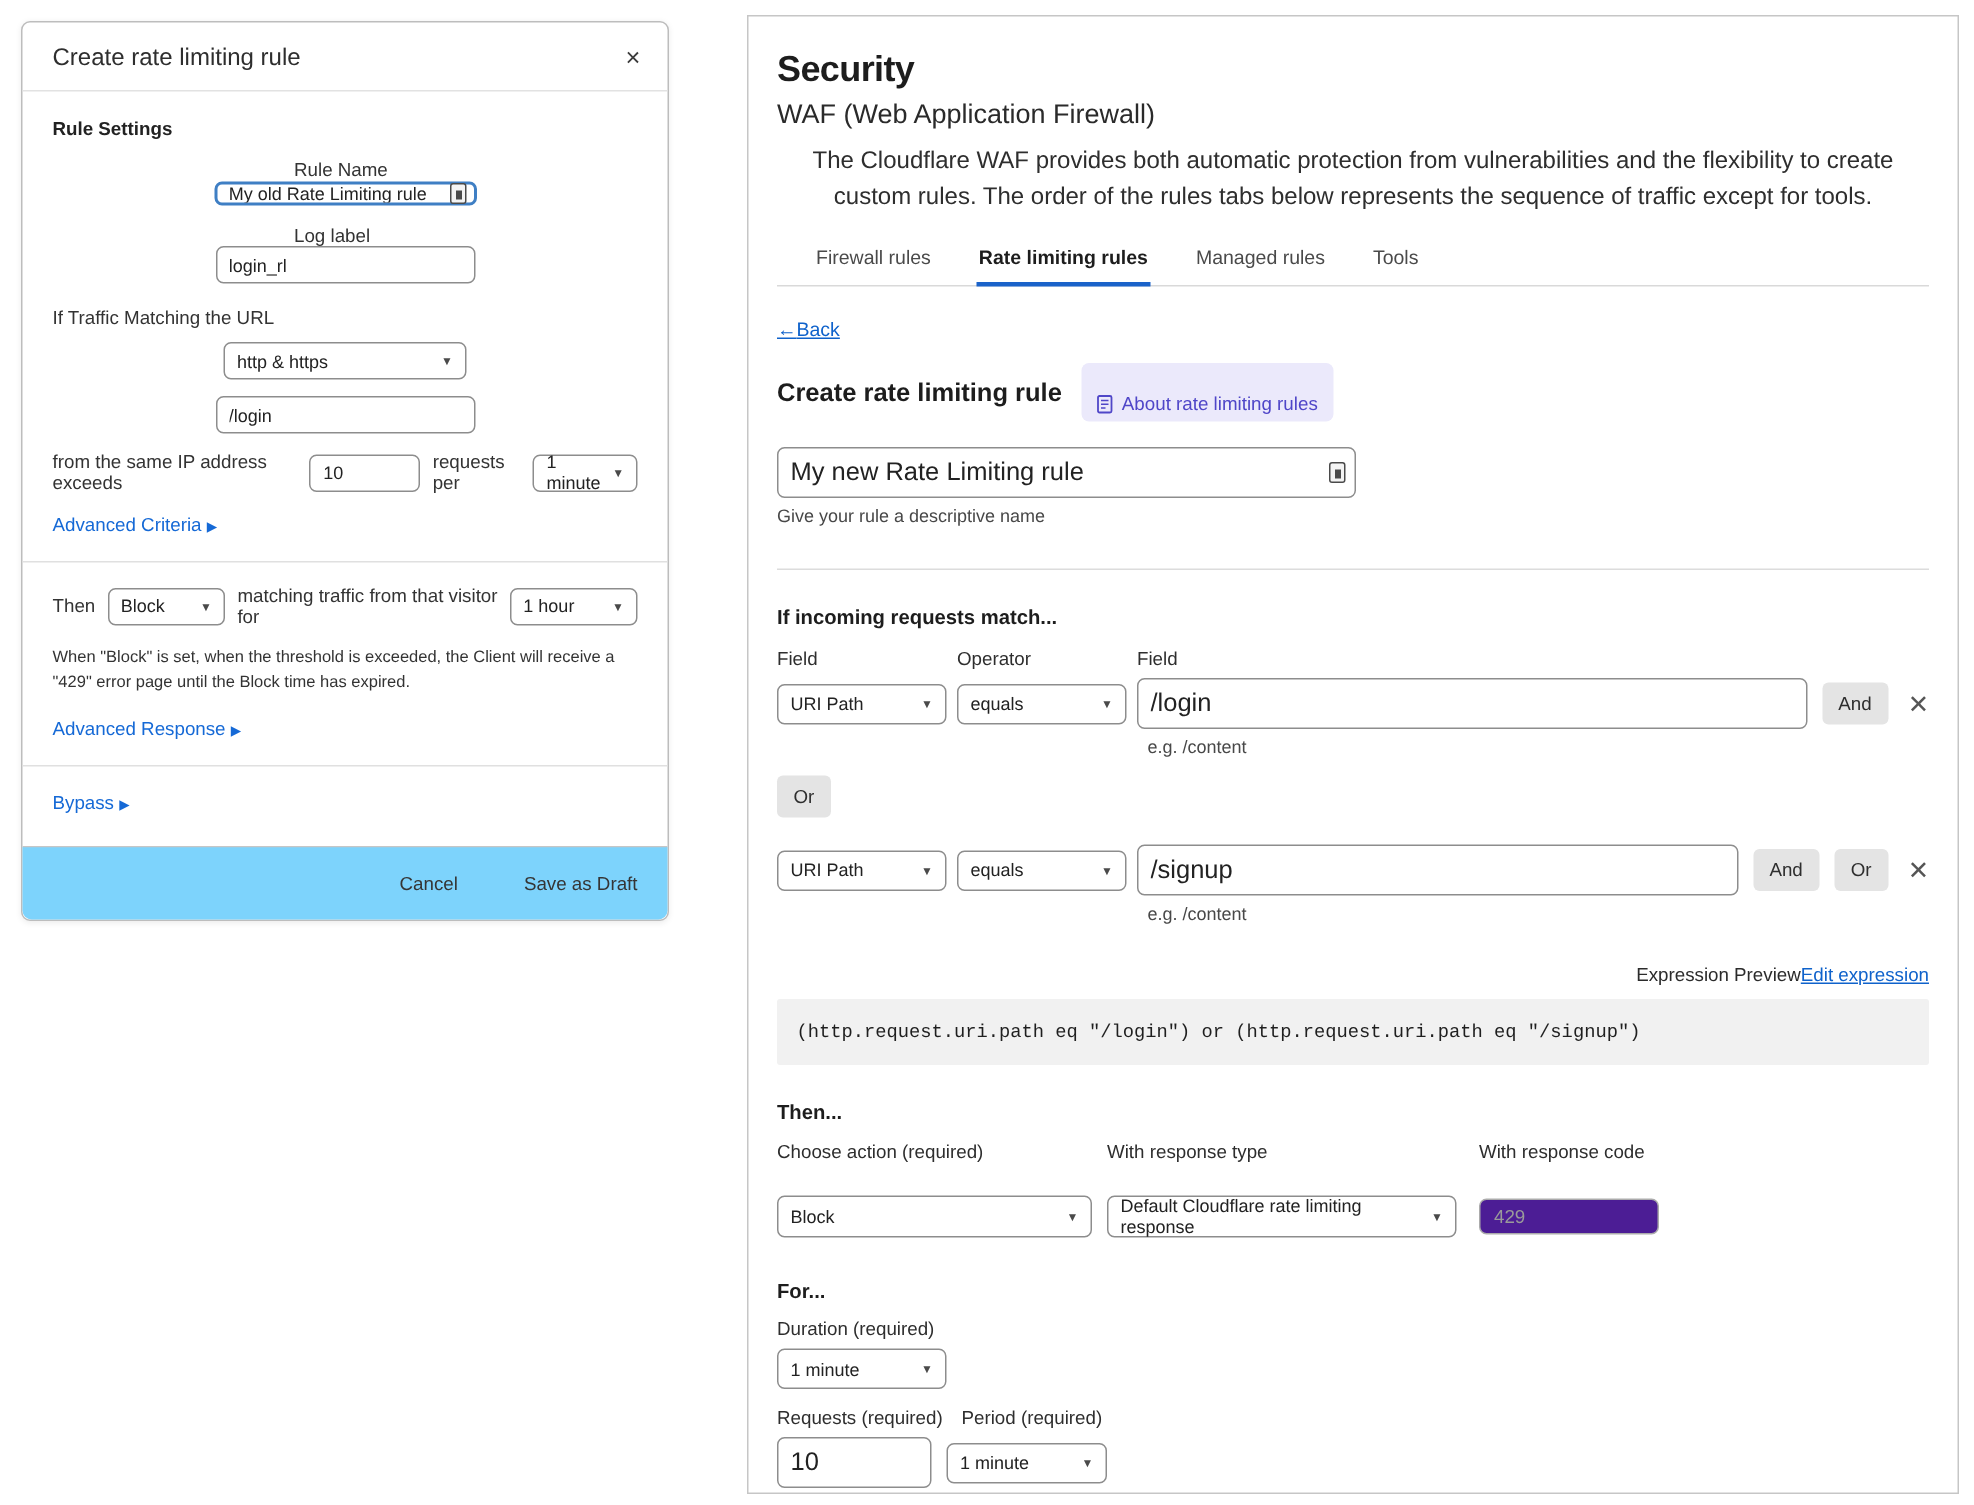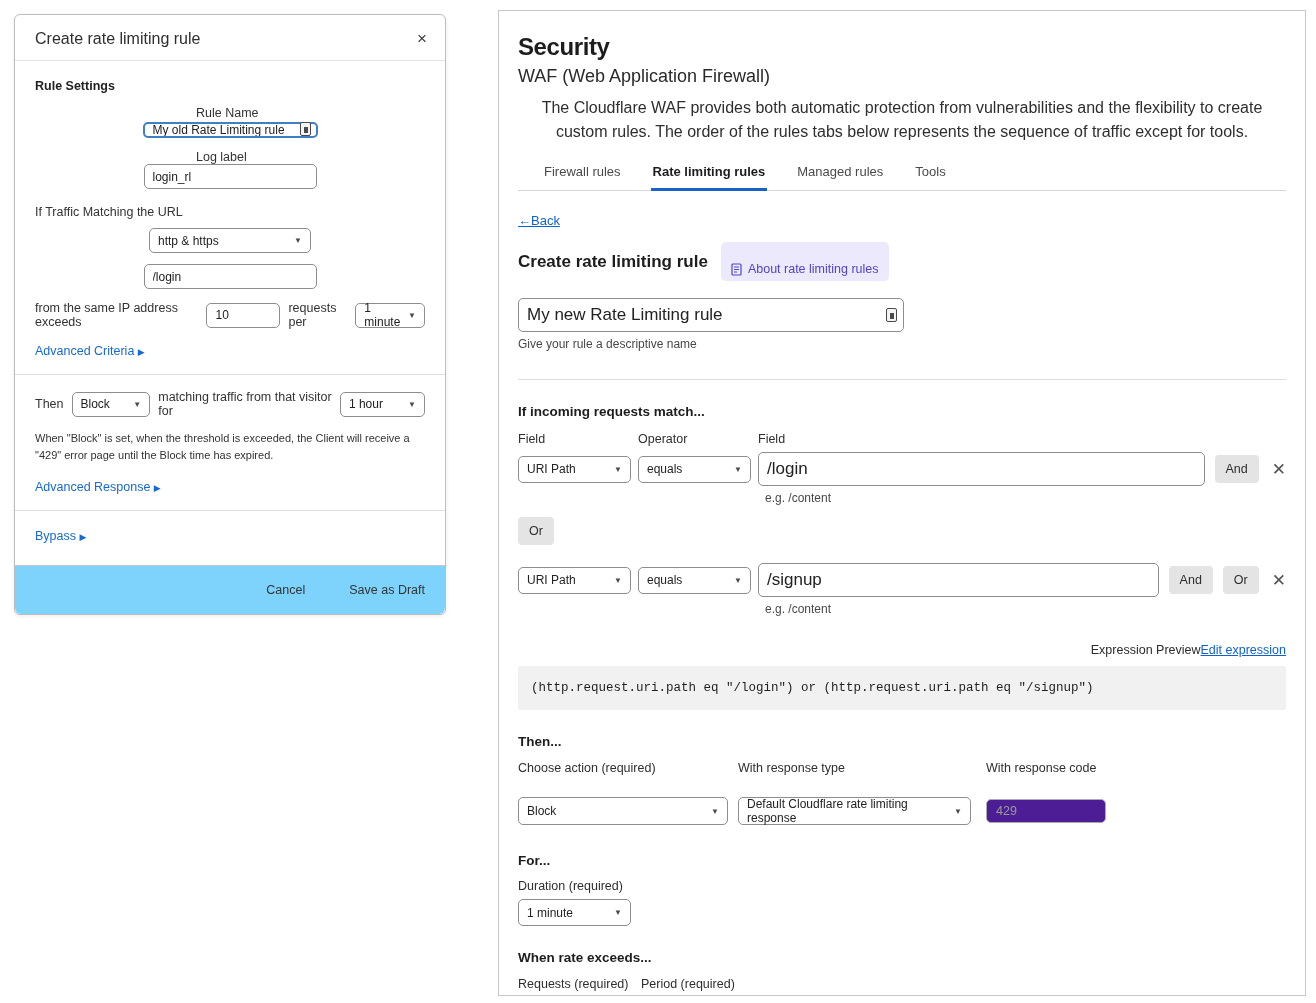--- a/index.html
+++ b/index.html
@@ -292,21 +292,20 @@
     <input class="dis-input" disabled="" value="429" style="">
   </div>
 
   <div class="sec-h for-h">For...</div>
   <div class="lbl one-lbl">Duration (required)</div>
   <div class="sel sel-sm">
     <span>1 minute</span>
     <span class="caret">▼</span>
   </div>
 
-  <div class="sec-h rate-h">When rate exceeds...</div>
   <div class="rate-labels">
     <div class="rl-1">Requests (required)</div>
     <div class="rl-gap"></div>
     <div>Period (required)</div>
   </div>
   <div class="rate-row">
     <input class="r-input req-input" value="10" style="">
     <div class="sel sel-period">
       <span>1 minute</span>
       <span class="caret">▼</span>

